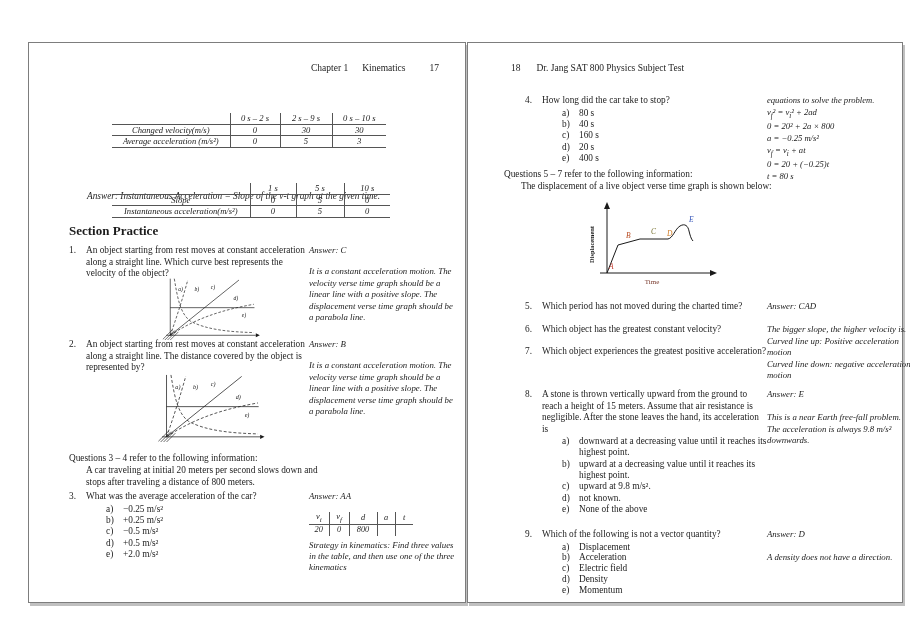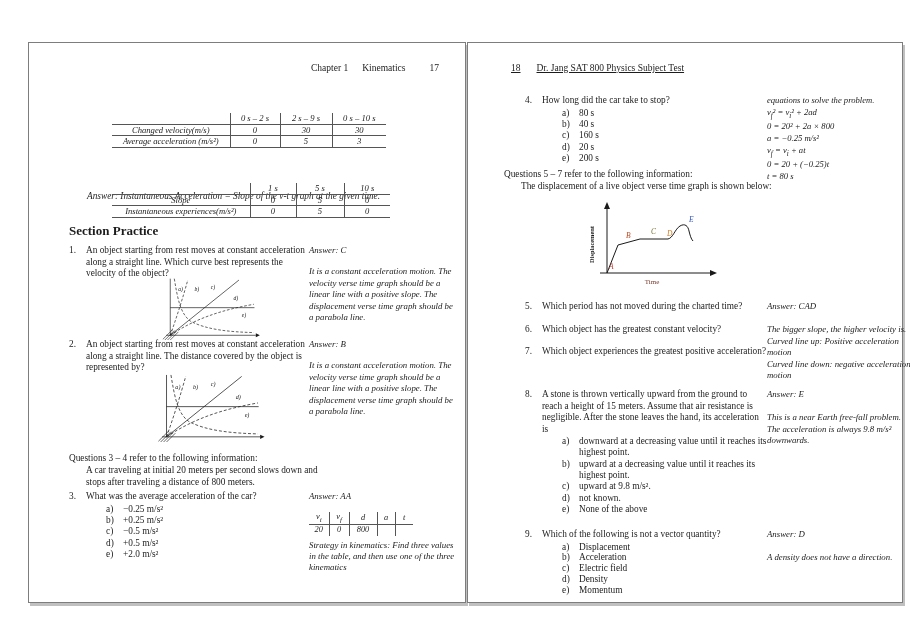--- a/index.html
+++ b/index.html
@@ -7,21 +7,21 @@
     width:910px;height:644px;background:#ffffff;position:relative;overflow:hidden;
     font-family:"Liberation Serif","DejaVu Serif",serif;color:#1c1c1c;
   }
   .page{position:absolute;top:42px;height:559px;background:#fff;
     border:1px solid #7d7d7d;box-shadow:2px 3px 0 rgba(130,130,130,.5);}
   .page-left{left:28px;width:436px;}
   .page-right{left:467px;width:434px;}
 
   .runhead{position:absolute;top:20px;font-size:9.5px;display:flex;white-space:nowrap;}
   .runhead-left{right:26px;gap:14px;}
-  .runhead-right{left:43px;gap:16px;text-decoration:underline;}
+  .runhead-right{left:43px;gap:16px;}
   .runhead .gap2{margin-left:10px;}
 
   .abs{position:absolute;}
 
   
   table.dtable{border-collapse:collapse;font-style:italic;font-size:8.6px;line-height:1.25;color:#222;}
   table.dtable td{padding:0 4px;text-align:center;border-bottom:1px solid #555;}
   table.dtable tr.hdr td{border-bottom:1px solid #555;}
   table.dtable td + td{border-left:1px solid #555;}
   table.dtable tr.hdr td:first-child{border-bottom:1px solid #555;}
@@ -114,21 +114,21 @@
       <td>5 s</td>
       <td>10 s</td>
     </tr>
     <tr>
       <td>Slope</td>
       <td>0</td>
       <td>5</td>
       <td>0</td>
     </tr>
     <tr>
-      <td>Instantaneous experiences(m/s²)</td>
+      <td>Instantaneous acceleration(m/s²)</td>
       <td>0</td>
       <td>5</td>
       <td>0</td>
     </tr>
   </tbody>
     </table>
 
   <div class="abs section-title" style="top:180px;left:40px;">Section Practice</div>
 
   <div class="qrow abs" style="top:202px;left:40px;">
@@ -286,21 +286,21 @@
         <div class="opt">
             <span class="olet">c)</span>
             <span class="otext">160 s</span>
           </div>
         <div class="opt">
             <span class="olet">d)</span>
             <span class="otext">20 s</span>
           </div>
         <div class="opt">
             <span class="olet">e)</span>
-            <span class="otext">200 s</span>
+            <span class="otext">400 s</span>
           </div>
       </div>
     </div>
     <div class="qans eqs">
       <div>equations to solve the problem.</div>
       <div>v<sub>f</sub>² = v<sub>i</sub>² + 2ad</div>
       <div>0 = 20² + 2a × 800</div>
       <div>a = −0.25 m/s²</div>
       <div>v<sub>f</sub> = v<sub>i</sub> + at</div>
       <div>0 = 20 + (−0.25)t</div>

